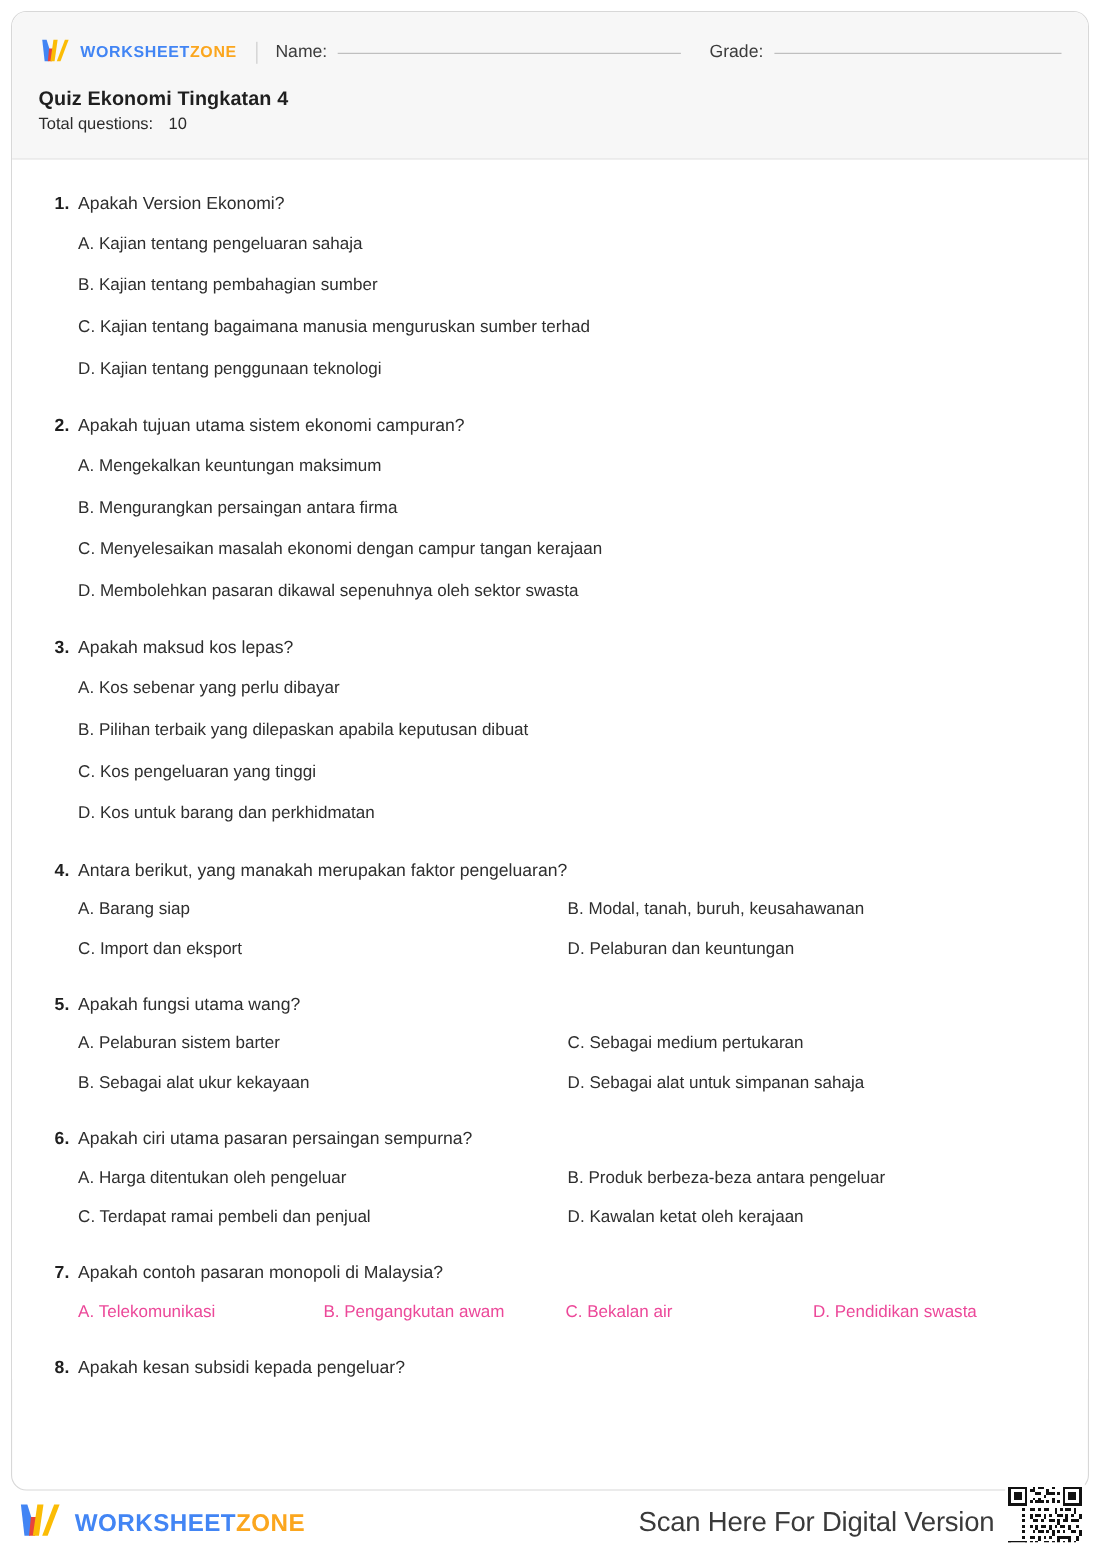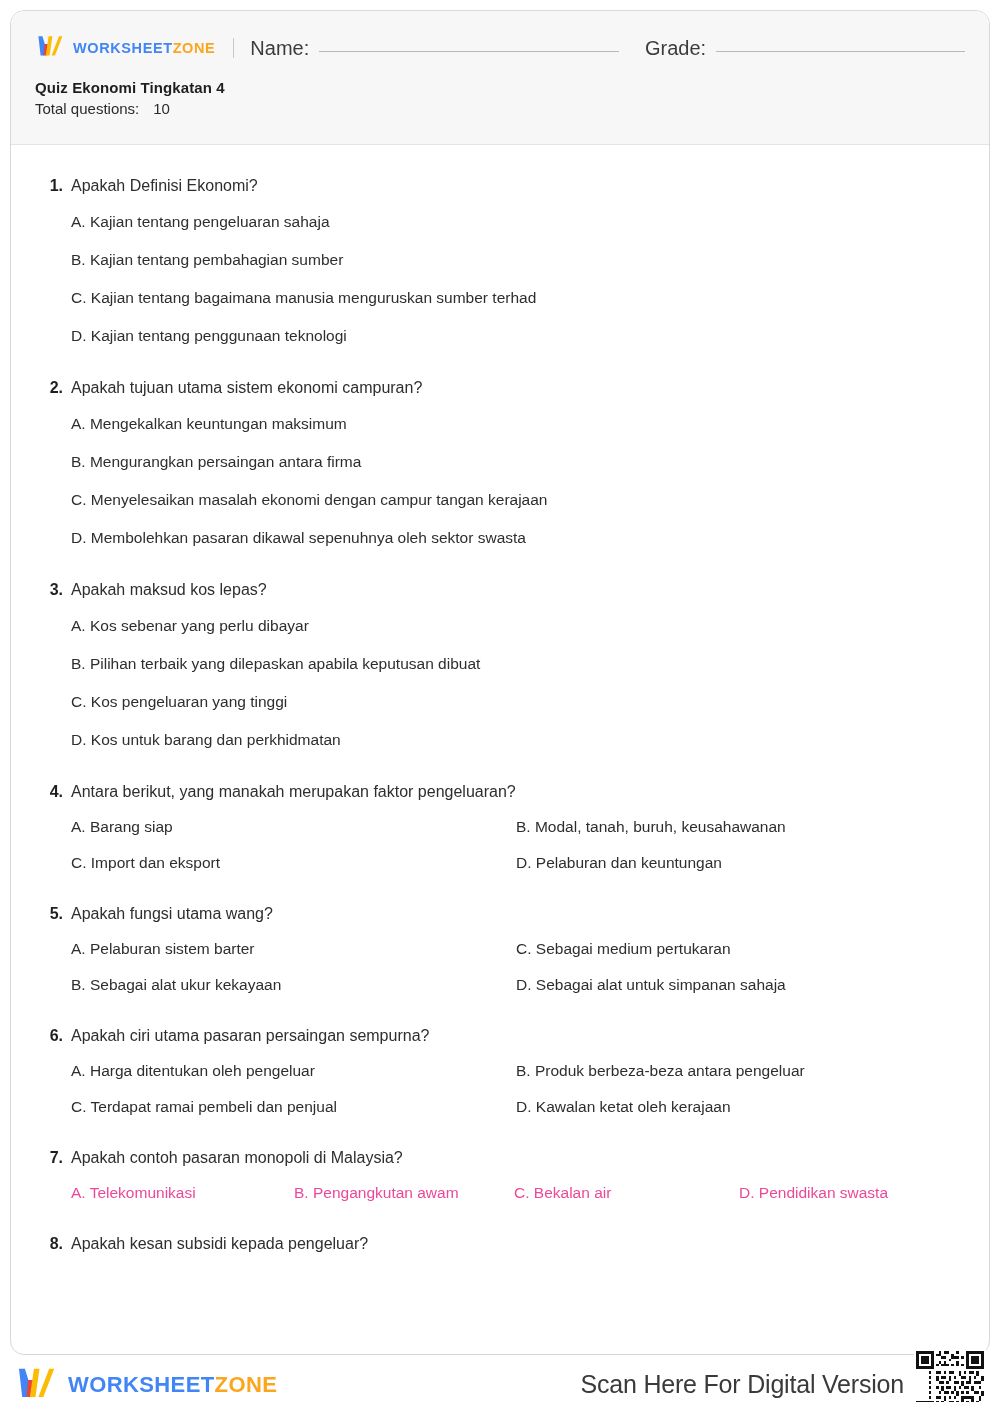--- a/index.html
+++ b/index.html
@@ -77,41 +77,41 @@
     flex: 0 0 auto;
   }
 
   .field {
     display: flex;
     align-items: baseline;
     flex: 1 1 auto;
     min-width: 0;
   }
   .field-label {
-    font-size: 20px;
+    font-size: 16px;
     color: #3c3c3c;
     white-space: nowrap;
     flex: 0 0 auto;
   }
   .field-rule {
     flex: 1 1 auto;
     height: 1px;
     background: #b9b9b9;
     margin-left: 10px;
     position: relative;
     top: -3px;
   }
   .field-name { margin-right: 26px; max-width: 420px; }
   .field-grade { max-width: 320px; }
 
   .header-meta {
     padding: 12px 24px 0 24px;
   }
   .quiz-title {
-    font-size: 15px;
+    font-size: 18px;
     font-weight: 700;
     color: #1f1f1f;
     letter-spacing: 0.1px;
   }
   .quiz-total {
     margin-top: 4px;
     font-size: 15px;
     color: #2b2b2b;
   }
   .quiz-total .total-count { margin-left: 14px; }
@@ -262,21 +262,21 @@
         </div>
       </div>
 
     </div>
 
     <div class="card-body">
 
       <div class="question">
         <div class="q-head">
           <span class="q-num">1.</span>
-          <span class="q-text">Apakah Definisi Ekonomi?</span>
+          <span class="q-text">Apakah Version Ekonomi?</span>
         </div>
         <div class="opts opts-1">
           <div class="opt">A. Kajian tentang pengeluaran sahaja</div>
           <div class="opt">B. Kajian tentang pembahagian sumber</div>
           <div class="opt">C. Kajian tentang bagaimana manusia menguruskan sumber terhad</div>
           <div class="opt">D. Kajian tentang penggunaan teknologi</div>
         </div>
       </div>
 
       <div class="question">

